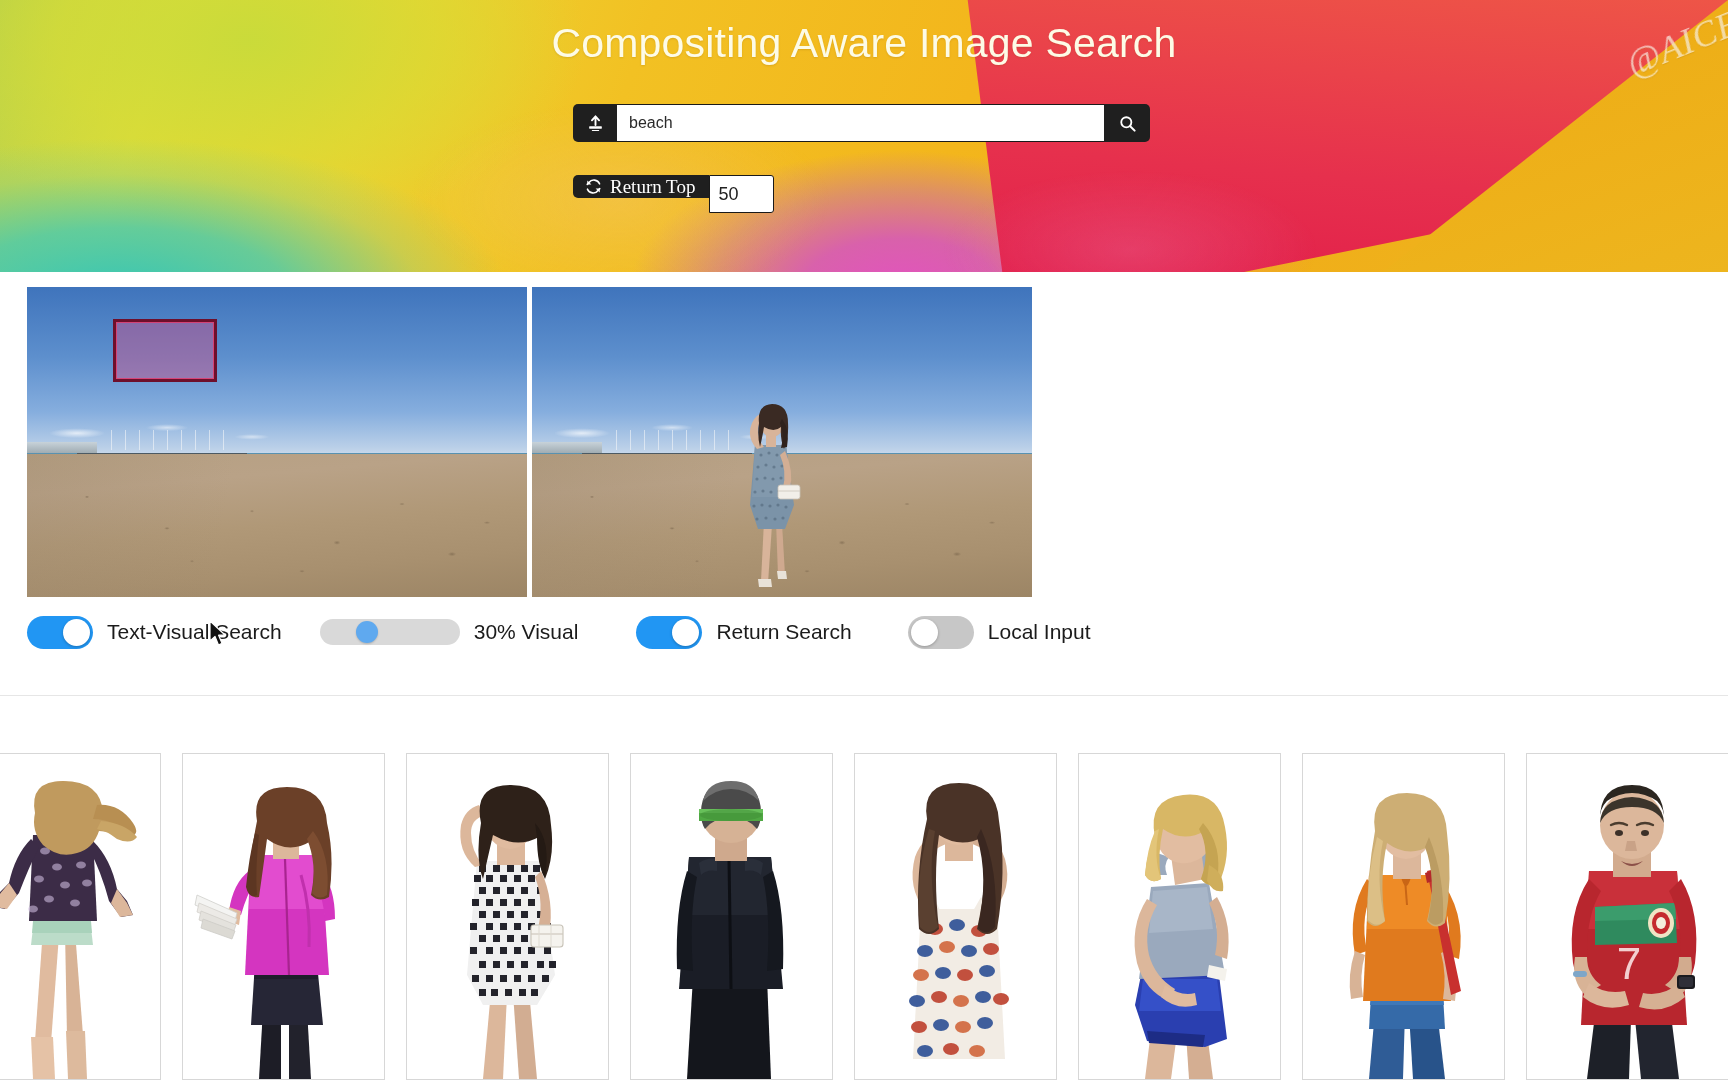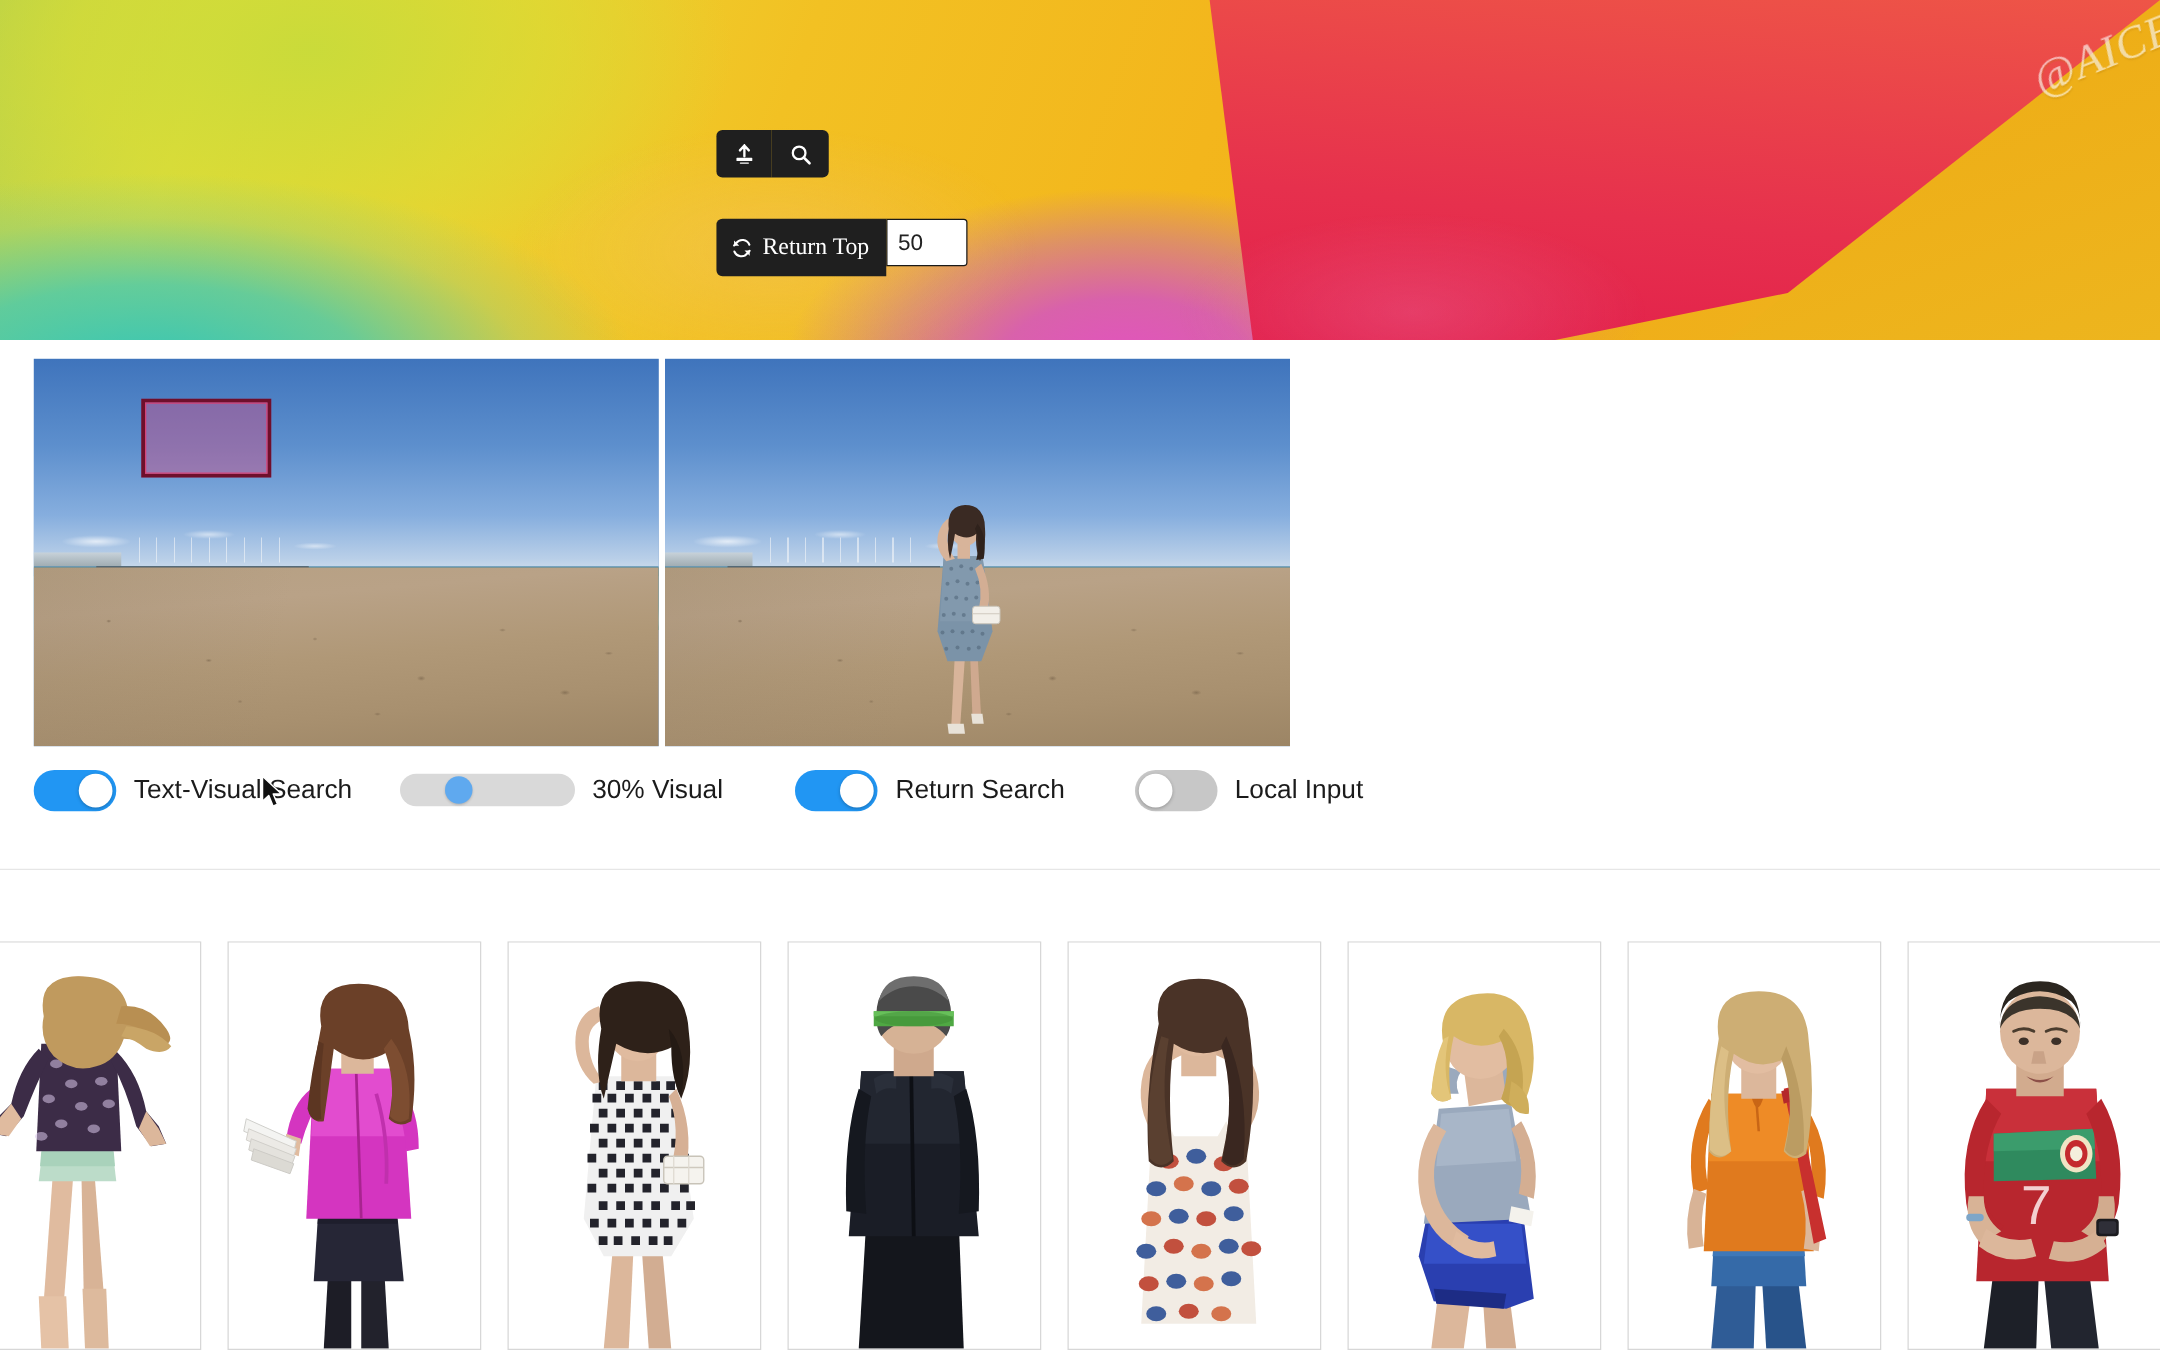--- a/index.html
+++ b/index.html
@@ -141,21 +141,21 @@
   }
   .search-btn { width: 46px; height: 38px; border-radius: 0 5px 5px 0; }
 
   
   .return-row {
     position: absolute;
     left: 573px;
     top: 175px;
     display: flex;
     align-items: stretch;
-    height: 46px;
+    height: 23px;
   }
   .return-label {
     background: #1f1f1f;
     color: #ffffff;
     display: flex;
     align-items: center;
     gap: 8px;
     padding: 0 14px 0 12px;
     font-family: "Liberation Serif", serif;
     font-size: 19px;
@@ -419,31 +419,33 @@
 
 <div class="header">
   <div class="hdr-layer hdr-base"></div>
   <div class="hdr-layer hdr-lime"></div>
   <div class="hdr-layer hdr-teal"></div>
   <div class="hdr-layer hdr-magenta"></div>
   <div class="hdr-layer hdr-red3"></div>
   <div class="hdr-layer hdr-yellowtop"></div>
   <div class="hdr-layer hdr-soft"></div>
 
+  <div class="page-title">Compositing Aware Image Search</div>
 
   <div class="watermark">@AICE</div>
 
   <div class="search-row">
     <button class="btn-dark upload-btn">
       <svg width="19" height="19" viewBox="0 0 24 24" fill="none">
         <path d="M12 3 L12 14 M12 3 L7.5 8 M12 3 L16.5 8" stroke="#fff" stroke-width="2.4" stroke-linecap="round" stroke-linejoin="round"></path>
         <rect x="4" y="15.5" width="16" height="3.2" rx="0.6" fill="#fff"></rect>
         <path d="M8 20.8 L16 20.8" stroke="#fff" stroke-width="1.3" stroke-linecap="round"></path>
       </svg>
     </button>
+    <input class="search-input" type="text" value="beach" style="">
     <button class="btn-dark search-btn">
       <svg width="19" height="19" viewBox="0 0 24 24" fill="none">
         <circle cx="10.5" cy="10.5" r="6.4" stroke="#fff" stroke-width="2.3"></circle>
         <path d="M15.4 15.4 L21 21" stroke="#fff" stroke-width="2.6" stroke-linecap="round"></path>
       </svg>
     </button>
   </div>
 
   <div class="return-row">
     <div class="return-label">

